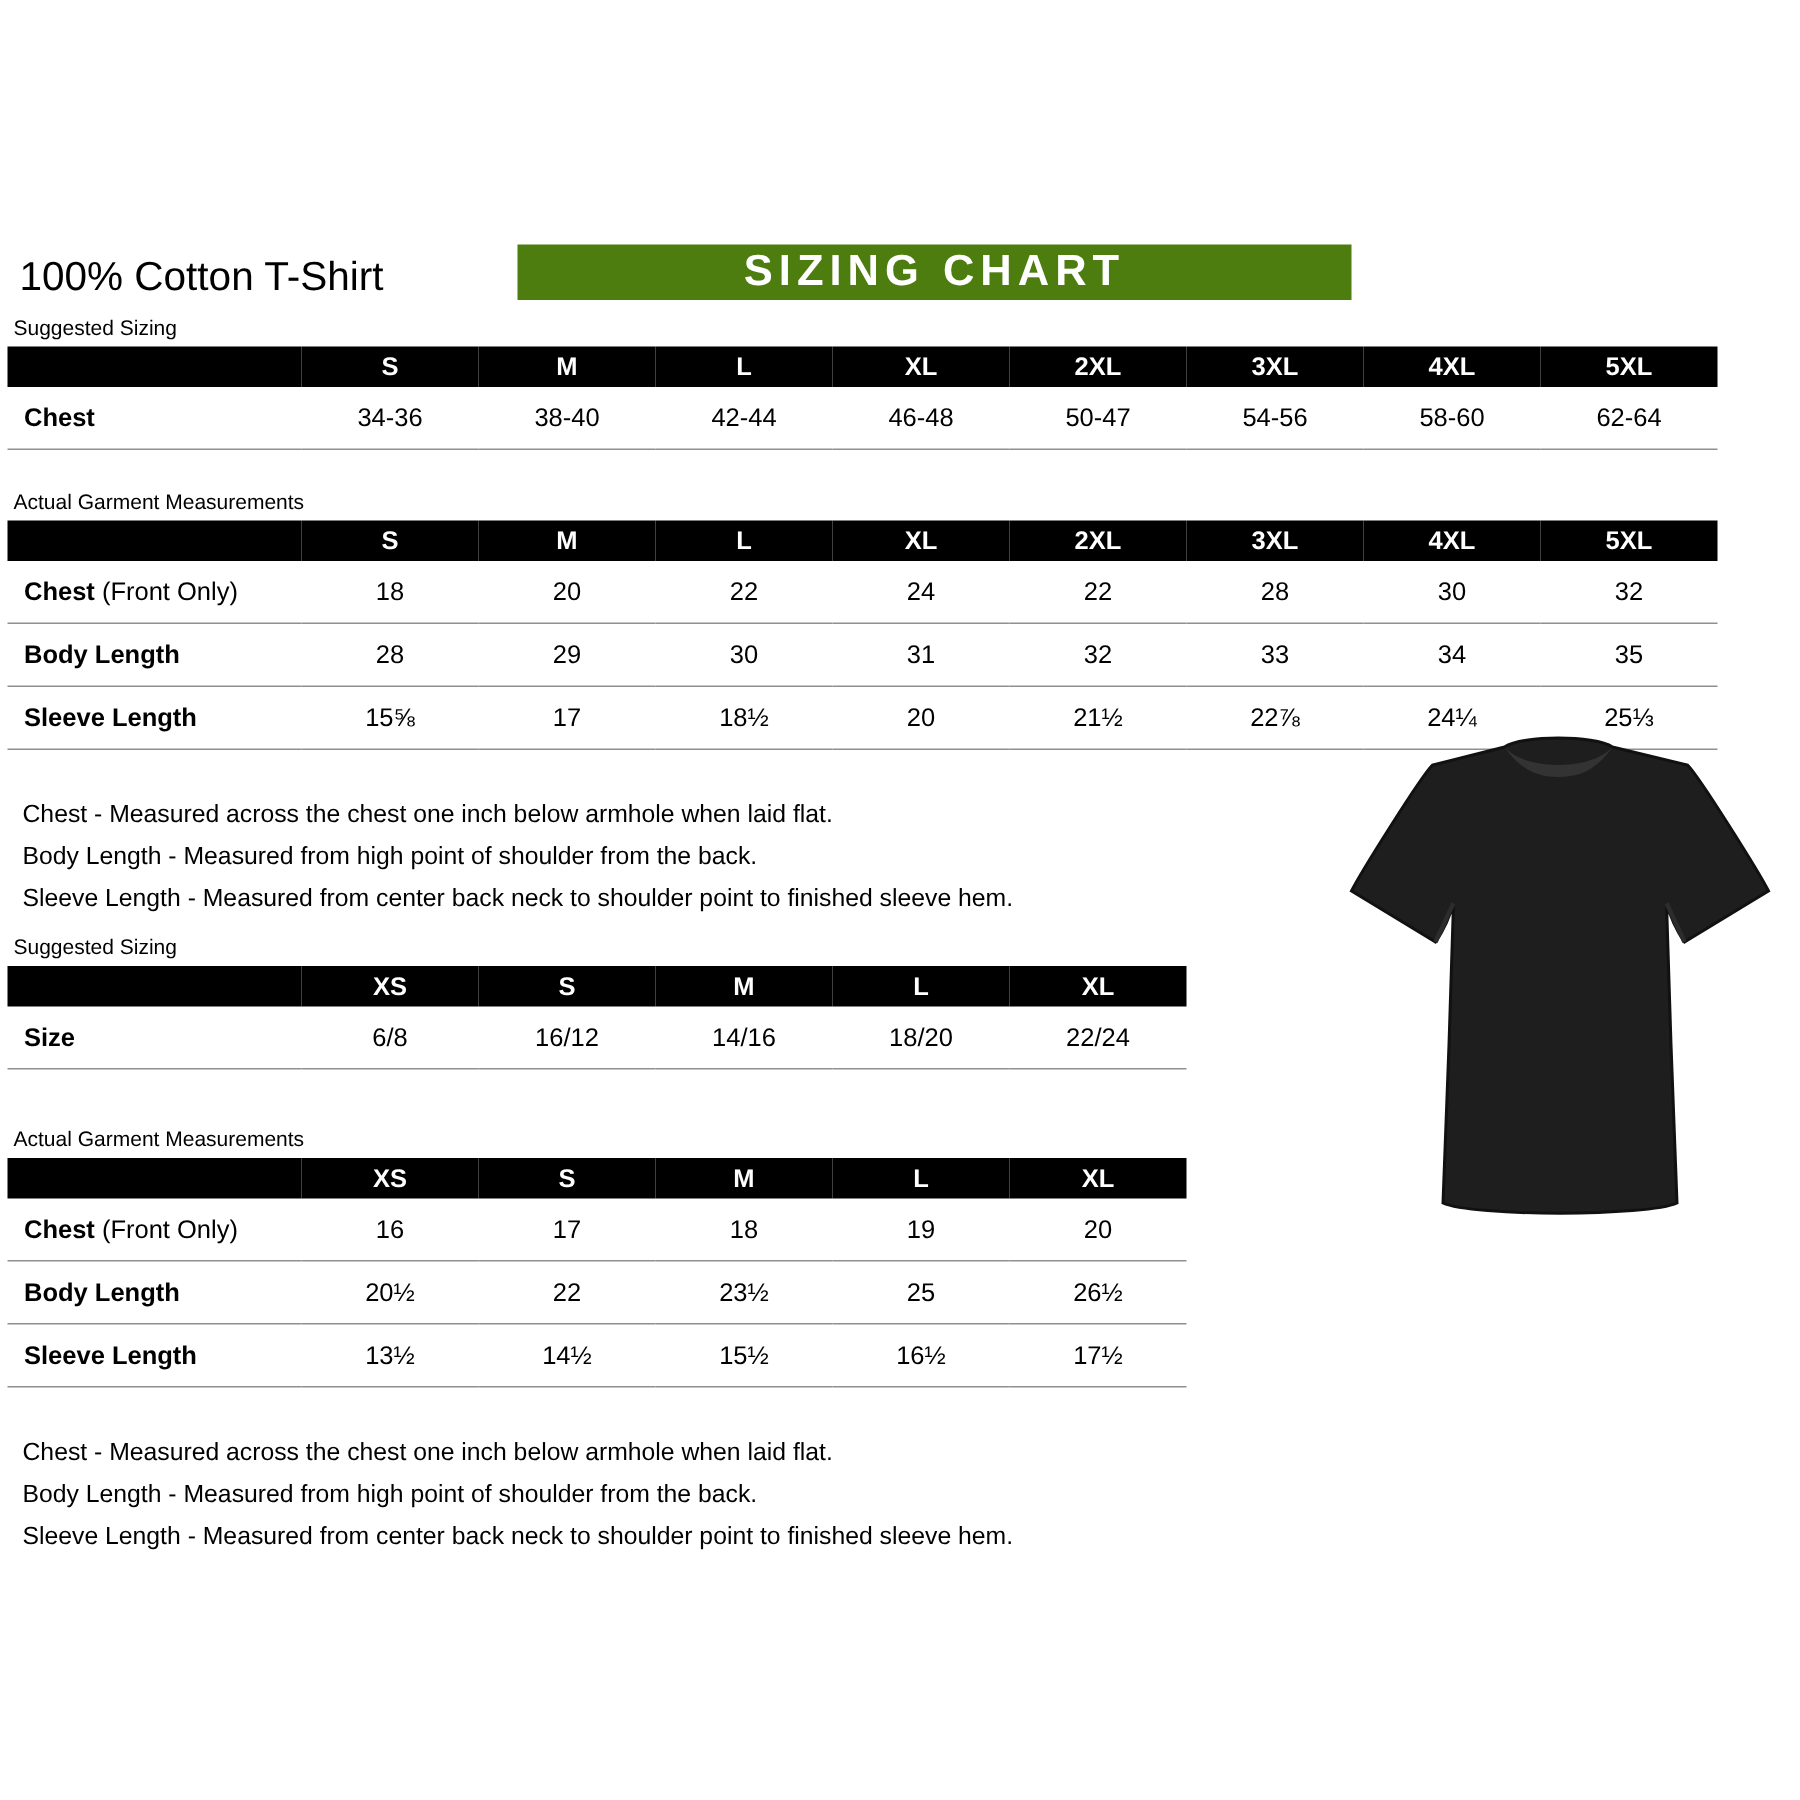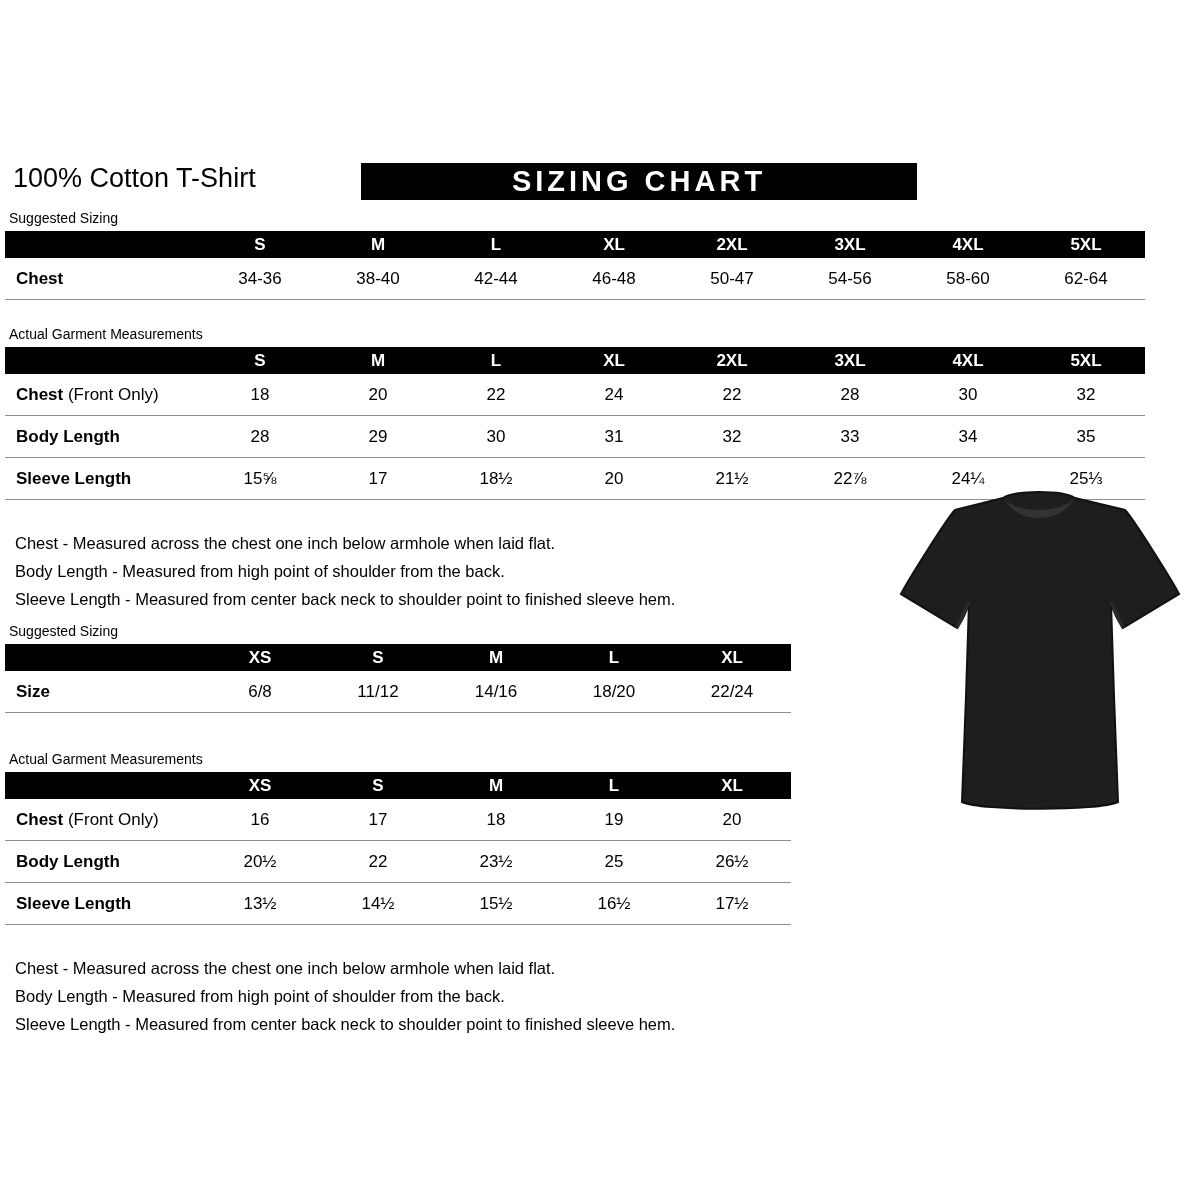--- a/index.html
+++ b/index.html
@@ -1,24 +1,24 @@
 <!DOCTYPE html>
 <html><head>
 <meta charset="utf-8">
 <style>
   html,body{margin:0;padding:0;}
   body{
     width:1200px;height:1200px;background:#ffffff;color:#000;
     font-family:"Liberation Sans", sans-serif;position:relative;overflow:hidden;
   }
   .content{position:absolute;left:5px;top:163px;width:1140px;}
-  .header-row{display:flex;align-items:flex-start;margin-bottom:10px;}
+  .header-row{display:flex;align-items:flex-end;margin-bottom:10px;}
   .adult-title{font-size:27px;font-weight:400;width:340px;padding-left:8px;box-sizing:border-box;}
-  .banner{width:556px;height:37px;background:#000000;color:#fff;font-weight:bold;
-    font-size:29px;letter-spacing:4px;display:flex;align-items:center;justify-content:center;margin-left:16px;}
+  .banner{width:556px;height:37px;background:#4d7c0f;color:#fff;font-weight:bold;
+    font-size:29px;letter-spacing:4px;display:flex;align-items:center;justify-content:center;}
   .section-label{font-size:14px;margin:10px 0 5px 4px;}
   table{border-collapse:collapse;table-layout:fixed;}
   .adult-table{width:1140px;}
   .youth-table{width:786px;}
   thead th{background:#000;color:#fff;font-weight:bold;font-size:17px;height:27px;
     text-align:center;padding:0;}
   th.label-col{width:196px;}
   tbody td{font-size:17px;height:41px;text-align:center;border-bottom:1px solid #8f8f8f;padding:0;}
   tbody td.row-label{text-align:left;padding-left:11px;}
   .bold{font-weight:bold;}
@@ -138,21 +138,21 @@
           <th>S</th>
           <th>M</th>
           <th>L</th>
           <th>XL</th>
         </tr>
       </thead>
       <tbody>
         <tr>
           <td class="row-label"><span class="bold">Size</span></td>
           <td>6/8</td>
-          <td>11/12</td>
+          <td>16/12</td>
           <td>14/16</td>
           <td>18/20</td>
           <td>22/24</td>
         </tr>
       </tbody>
     </table>
 
   <div class="spacer-lg"></div>
   <div class="spacer-md"></div>
   <div class="section-label">Actual Garment Measurements</div>

